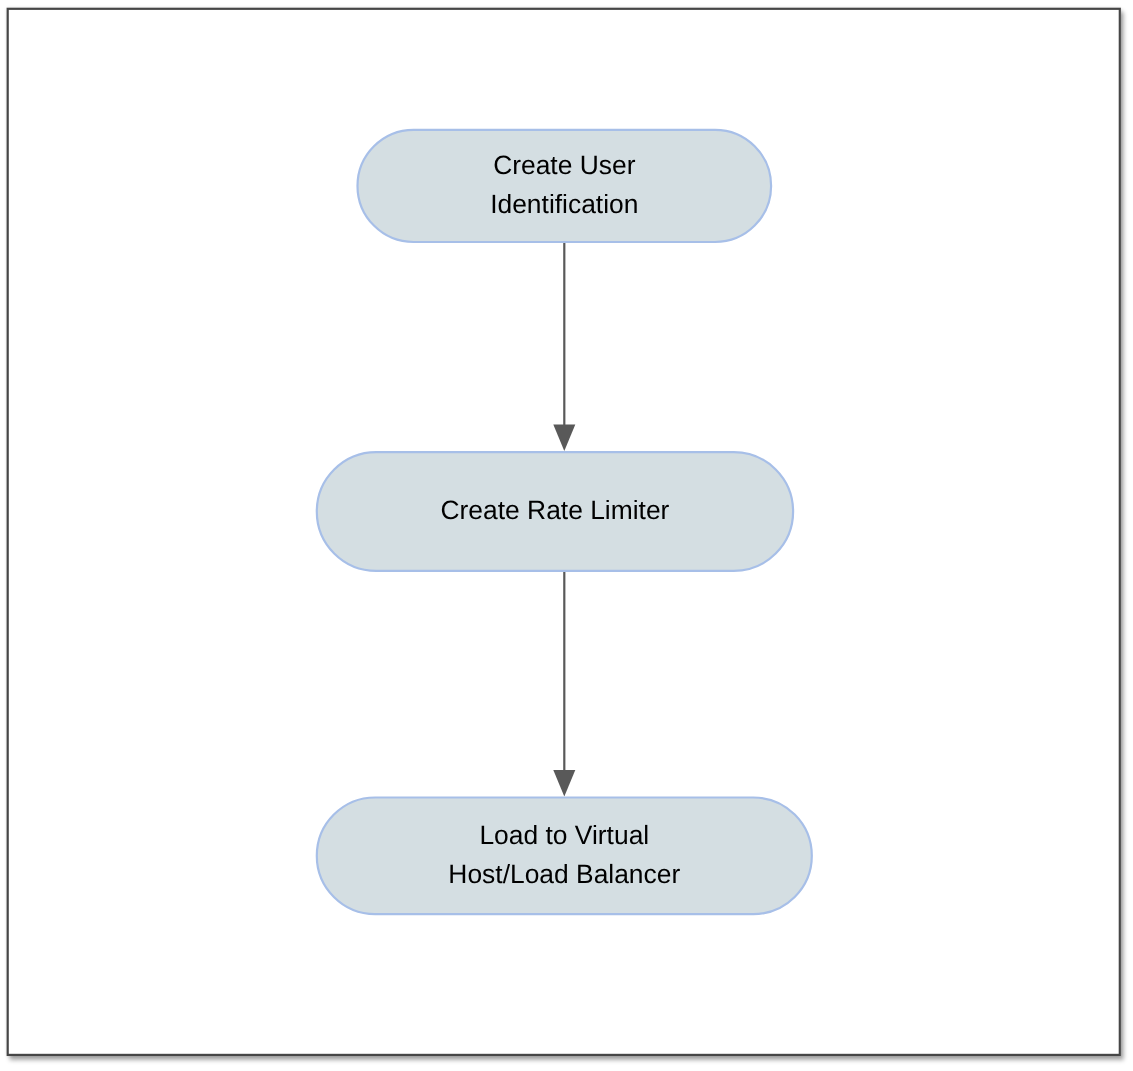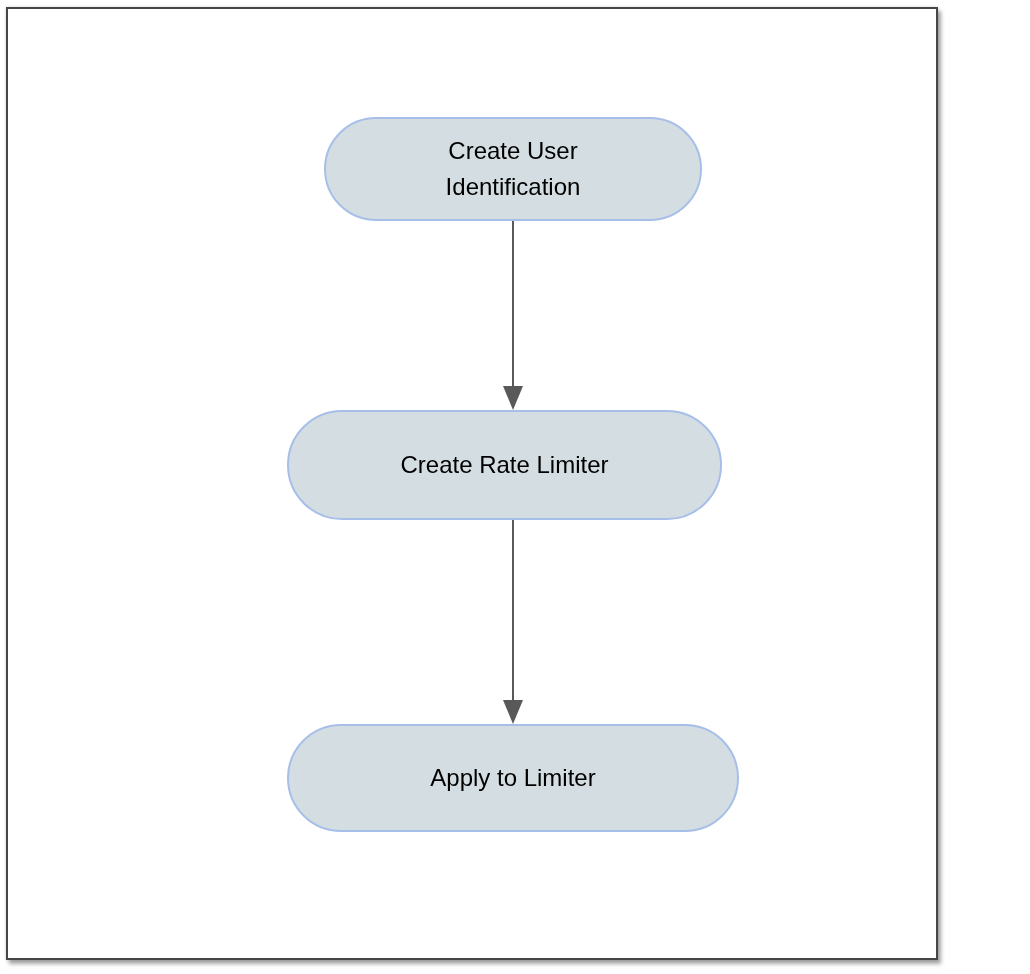--- a/index.html
+++ b/index.html
@@ -21,21 +21,21 @@
   .canvas {
     position: relative;
     width: 1030px;
     height: 974px;
     background: var(--page-background);
   }
   .page {
     position: absolute;
     left: 6px;
     top: 7px;
-    width: 932px;
+    width: 1013px;
     height: 953px;
     background: var(--page-background);
     border: 2px solid var(--page-border);
     box-shadow: 3px 4px 4px rgba(0,0,0,0.35), 0 0 3px rgba(0,0,0,0.15);
   }
   .edges {
     position: absolute;
     left: 0;
     top: 0;
     width: 1009px;
@@ -83,17 +83,18 @@
     <div class="node node-1">
       <span>Create User</span>
       <span>Identification</span>
     </div>
 
     <div class="node node-2">
       <span>Create Rate Limiter</span>
     </div>
 
     <div class="node node-3">
-      <span>Apply to Limiter</span>
+      <span>Load to Virtual</span>
+      <span>Host/Load Balancer</span>
     </div>
 
   </div>
 </div>
 
 </body></html>

